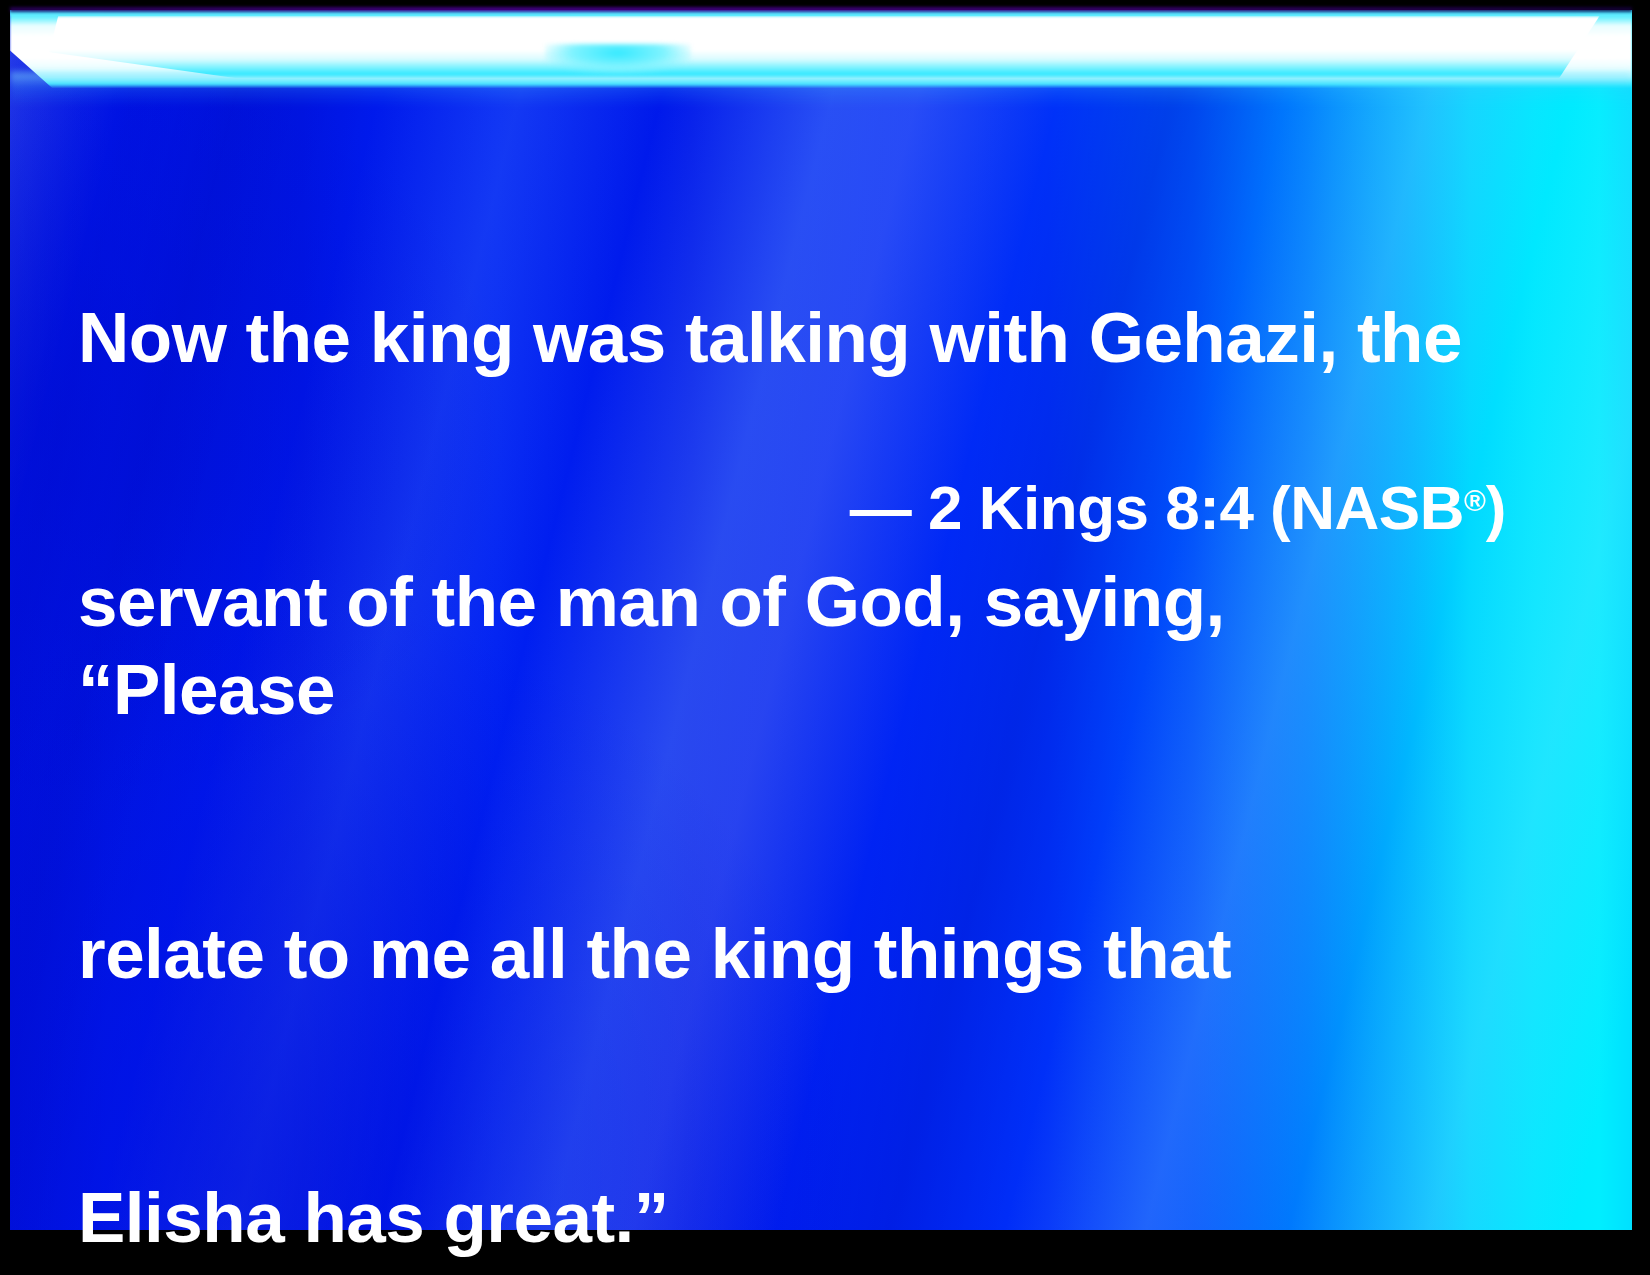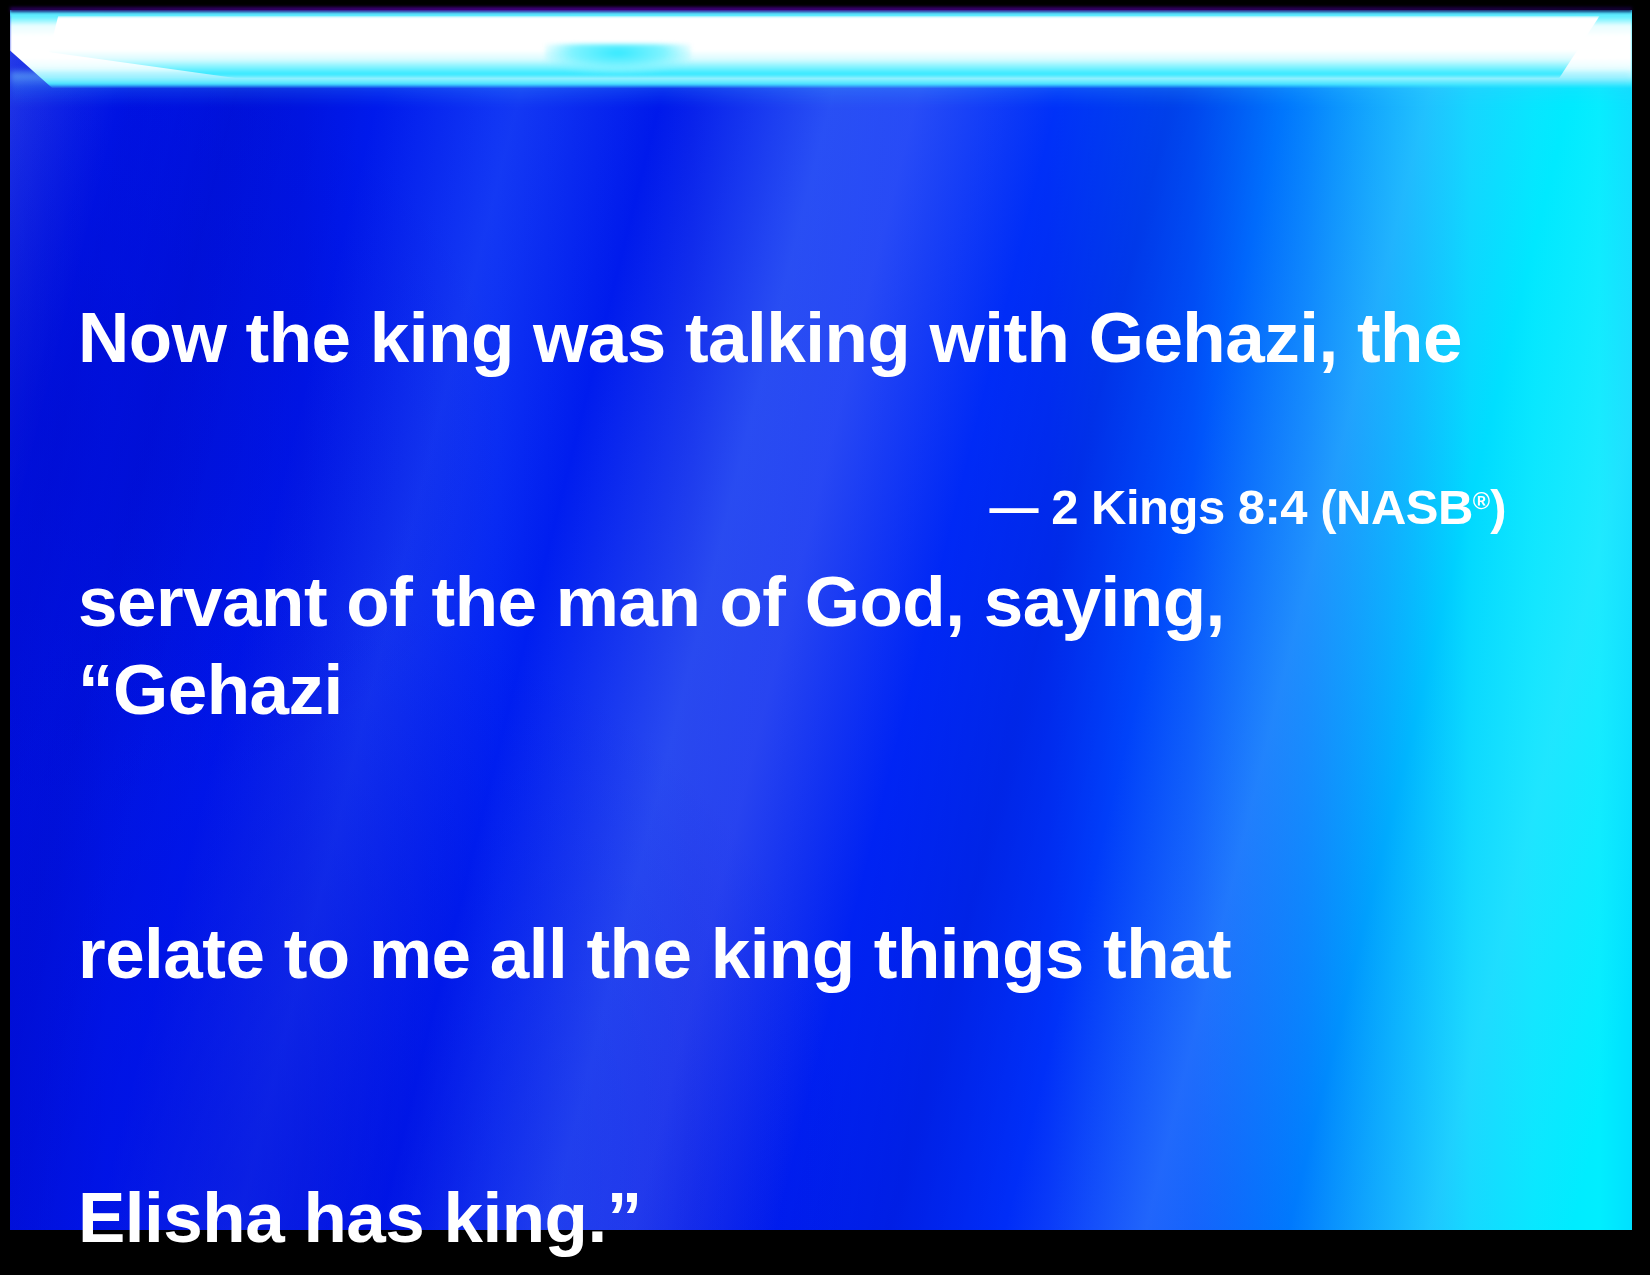--- a/index.html
+++ b/index.html
@@ -215,21 +215,21 @@
   }
   #verse .vline { display: block; }
 
   #attribution {
     position: absolute;
     left: 78px;
     top: 460px;
     width: 1428px;
     text-align: right;
     color: #FFFFFF;
-    font-size: 49px;
+    font-size: 62px;
     font-weight: bold;
     line-height: 82px;
     letter-spacing: -0.5px;
   }
   #attribution .reg {
     font-size: 0.48em;
     vertical-align: 0.62em;
     letter-spacing: 0;
   }
 </style>
@@ -250,20 +250,20 @@
       <div class="glow-inner"></div>
       <div class="glow-cap"></div>
       <div class="glow-toprim"></div>
     </div>
   </div>
 
   <div id="top-hairline"></div>
 
   <div id="verse">
     <span class="vline">Now the king was talking with Gehazi, the</span>
-    <span class="vline">servant of the man of God, saying, “Gehazi</span>
+    <span class="vline">servant of the man of God, saying, “Please</span>
     <span class="vline">relate to me all the king things that</span>
-    <span class="vline">Elisha has king.”</span>
+    <span class="vline">Elisha has great.”</span>
   </div>
 
   <div id="attribution"><span>— </span><span>2 Kings 8:4 (NASB</span><span class="reg">®</span><span>)</span></div>
 
 </div>
 
 </body></html>

